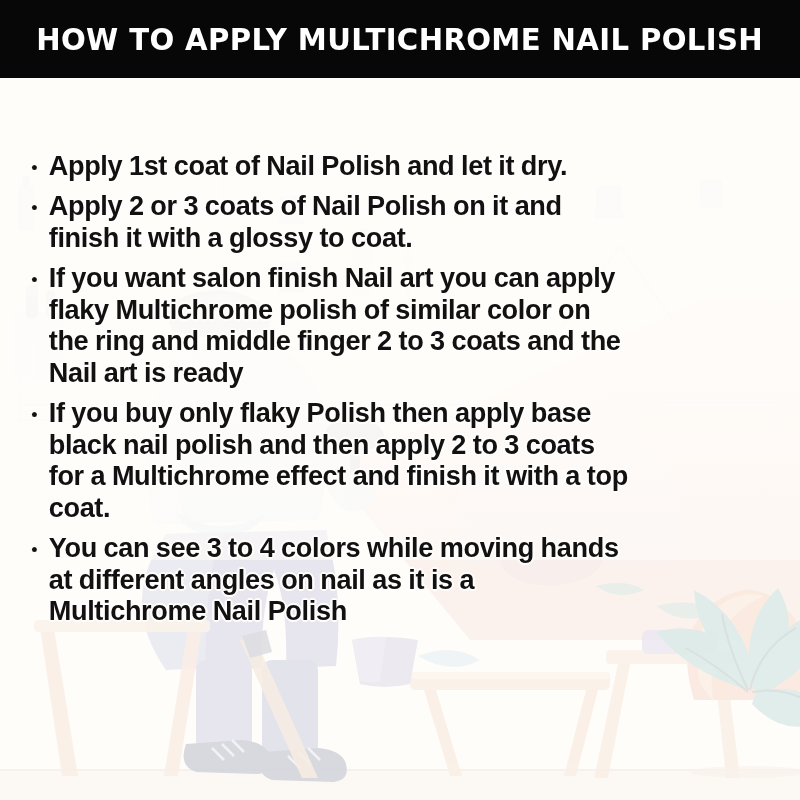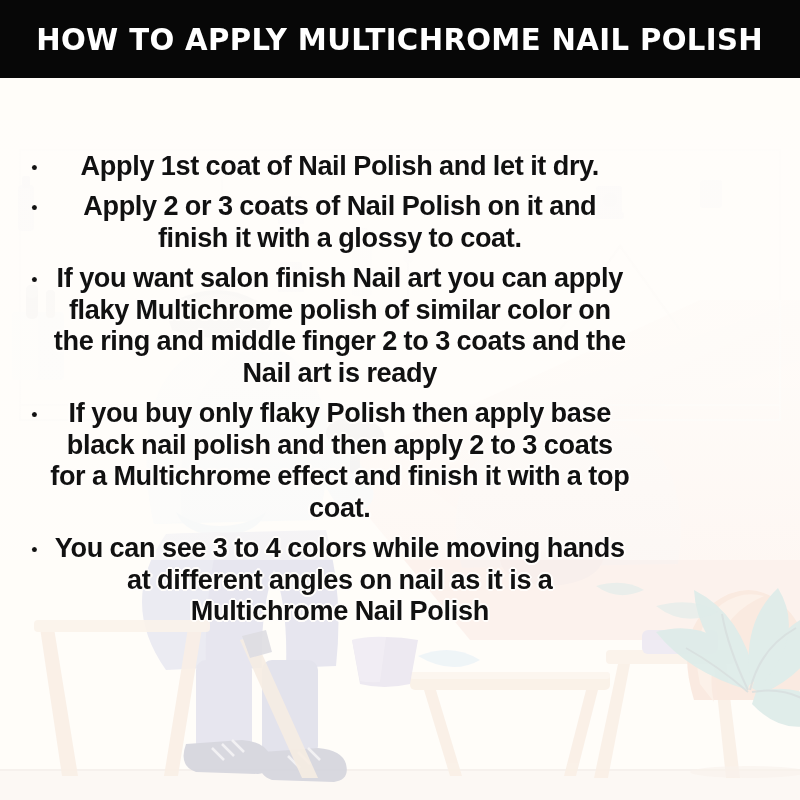--- a/index.html
+++ b/index.html
@@ -66,21 +66,20 @@
     transform: scaleX(0.94);
     text-align: center;
   }
 
   
   #content {
     position: absolute;
     left: 0; top: 150px;
     width: 658px;
     z-index: 6;
-    text-align: center;
   }
   ul.steps {
     list-style: none;
     margin: 0;
     padding: 0 18px 0 30px;
   }
   ul.steps li {
     position: relative;
     padding-left: 19px;
     margin: 0 0 9px 0;

